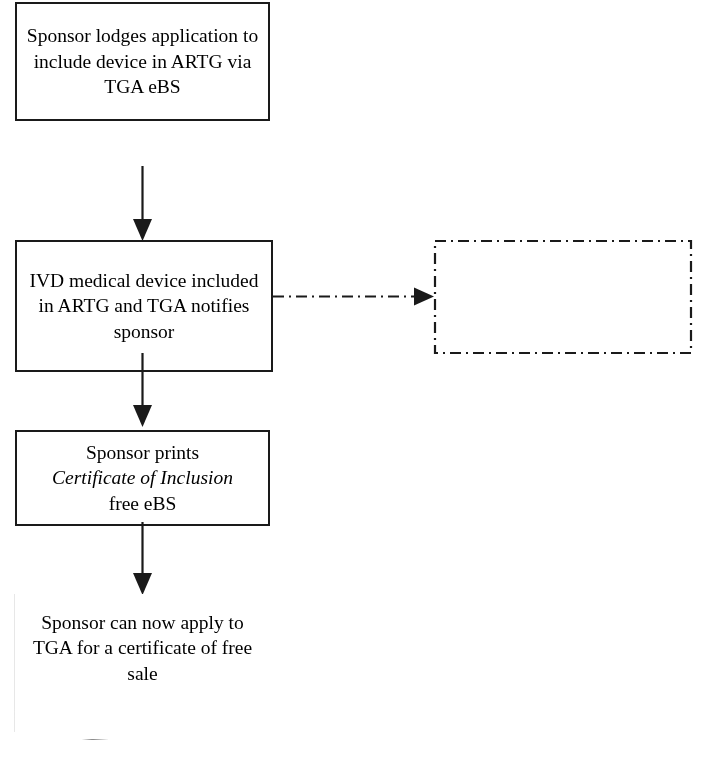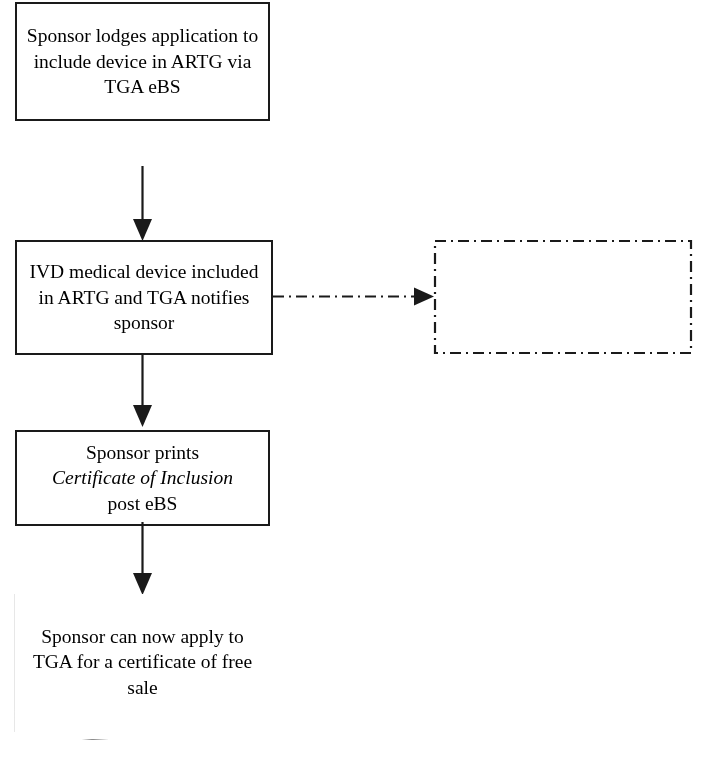--- a/index.html
+++ b/index.html
@@ -61,31 +61,31 @@
     font-style: italic;
   }
   .node-text-wrap {
     position: relative;
     z-index: 2;
   }
   
   #box-lodge  { left: 15px;  top: 2px;  width: 255px; height: 119px; }
   #box-lodge .label { font-size: 19.5px; }
   
-  #box-included { left: 15px; top: 240px; width: 258px; height: 115px; justify-content: center; }
+  #box-included { left: 15px; top: 240px; width: 258px; height: 132px; justify-content: center; }
   #box-included .label { font-size: 19.5px; }
   
   #box-postmarket { left: 434px; top: 240px; width: 258px; height: 114px; }
   #box-postmarket .label { font-size: 19.5px; }
   
   #box-certificate { left: 15px; top: 430px; width: 255px; height: 96px; }
   #box-certificate .label { font-size: 19.5px; }
   
   #box-freesale { left: 15px; top: 594px; width: 255px; height: 145px; align-items: flex-start; }
-  #box-freesale .node-text-wrap { margin-top: 30px; width: 100%; text-align: center; }
+  #box-freesale .node-text-wrap { margin-top: 16px; width: 100%; text-align: center; }
   #box-freesale .label { font-size: 19.5px; }
 </style>
 </head>
 <body>
 
 <div id="canvas">
 
   <div class="node solid" id="box-lodge">
     <div class="node-text-wrap">
       <span class="label">Sponsor lodges application to include device in ARTG via TGA eBS</span>
@@ -112,21 +112,21 @@
     <rect x="435" y="241" width="256" height="112" fill="#ffffff" stroke="#1a1a1a" stroke-width="2.2" stroke-dasharray="11 5 2 5"></rect>
   </svg>
 
   <svg class="connector" width="705" height="772" style="left:0;top:0;position:absolute;pointer-events:none;">
     <line x1="142.5" y1="353" x2="142.5" y2="414" stroke="#1a1a1a" stroke-width="2.2"></line>
     <polygon points="142.5,427 133,405 152,405" fill="#1a1a1a"></polygon>
   </svg>
 
   <div class="node solid" id="box-certificate">
     <div class="node-text-wrap">
-      <span class="label"><span>Sponsor prints</span><br><span class="em-line">Certificate of Inclusion</span><br><span>post eBS</span></span>
+      <span class="label"><span>Sponsor prints</span><br><span class="em-line">Certificate of Inclusion</span><br><span>free eBS</span></span>
     </div>
   </div>
 
   <svg class="connector" width="705" height="772" style="left:0;top:0;position:absolute;pointer-events:none;">
     <line x1="142.5" y1="522" x2="142.5" y2="582" stroke="#1a1a1a" stroke-width="2.2"></line>
     <polygon points="142.5,595 133,573 152,573" fill="#1a1a1a"></polygon>
   </svg>
 
   <svg class="doc-svg" width="705" height="772" style="left:0;top:0;position:absolute;pointer-events:none;">
     <path d="M 16 595 L 268 595 L 268 712 C 225 705, 185 718, 150 730 C 115 742, 70 740, 30 731 L 16 731 Z" fill="#ffffff" stroke="#1a1a1a" stroke-width="2.2" stroke-linejoin="miter"></path>

